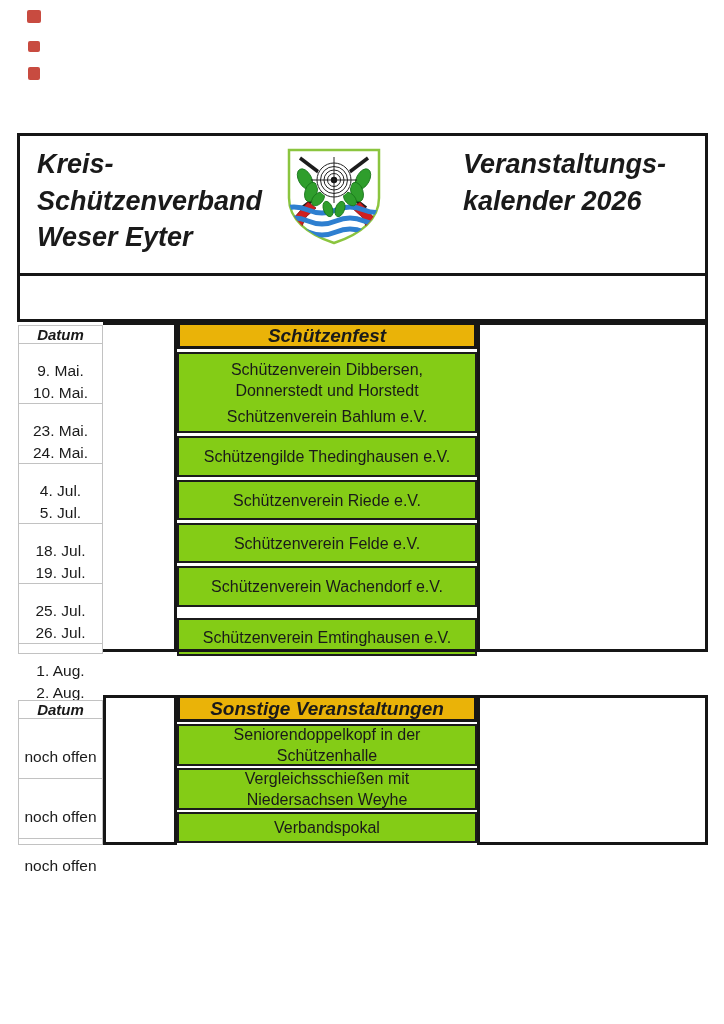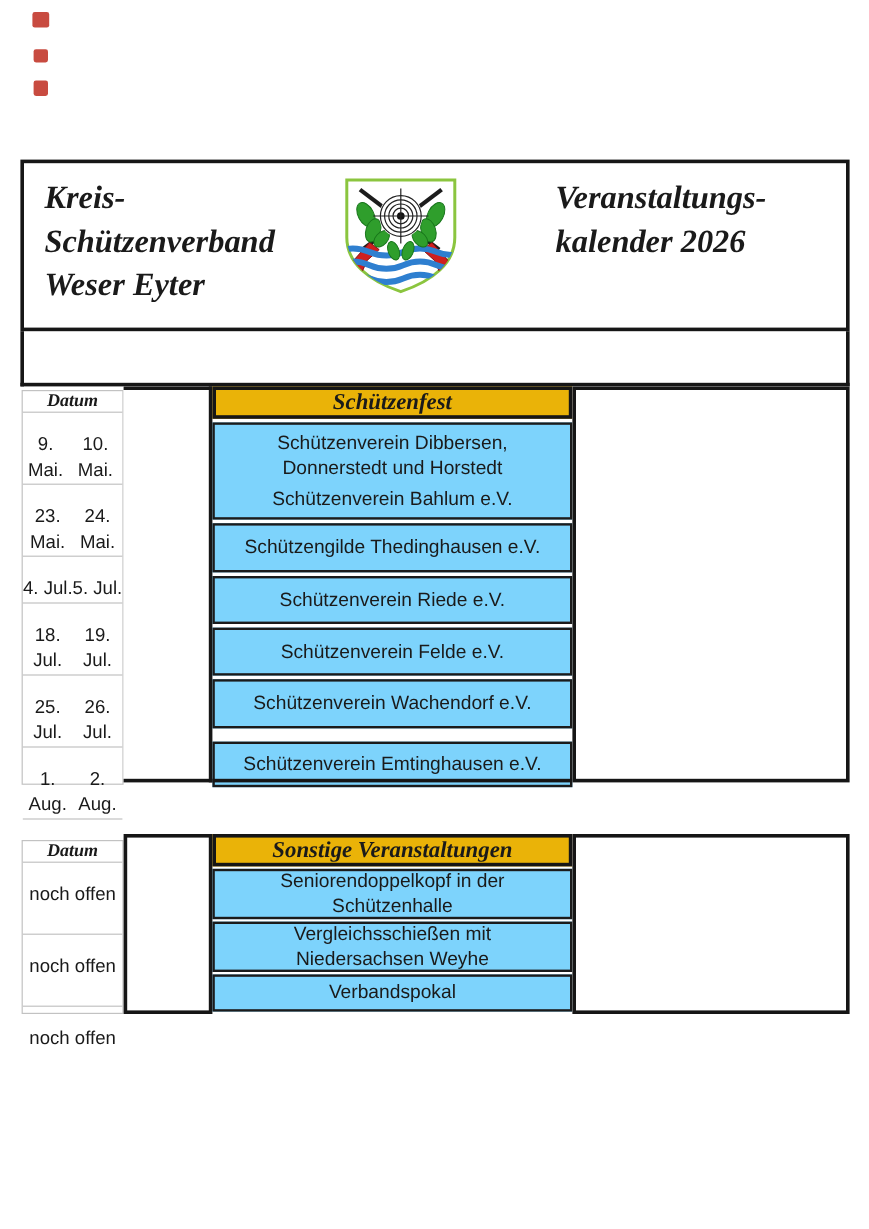--- a/index.html
+++ b/index.html
@@ -1,20 +1,20 @@
 <!DOCTYPE html>
 <html><head>
 <meta charset="utf-8">
 <title>Document</title>
 <style>
   html,body{margin:0;padding:0;background:#fff;}
   .page{position:relative;width:724px;height:1024px;background:#ffffff;overflow:hidden;
         font-family:"Liberation Sans",sans-serif;color:#1a1a1a;}
   .abs{position:absolute;box-sizing:border-box;}
-  .serif-bi{font-family:Liberation Serif, serif;font-weight:bold;font-style:italic;}
+  .serif-bi{font-family:Liberation Sans, sans-serif;font-weight:bold;font-style:italic;}
 
   
   .corner-mark{position:absolute;background:#c2372b;border-radius:2px;opacity:.9;}
   .cm1{left:27px;top:10px;width:14px;height:13px;}
   .cm2{left:28px;top:41px;width:12px;height:11px;}
   .cm3{left:28px;top:67px;width:12px;height:13px;}
 
   
   .header-box{left:17px;top:133px;width:691px;height:143px;border:3px solid #161616;}
   .org{position:absolute;left:17px;top:10px;font-size:27px;line-height:36.5px;white-space:nowrap;}
@@ -23,36 +23,36 @@
   .band{left:17px;top:276px;width:691px;height:46px;border:3px solid #161616;border-top:none;}
 
   
   .datum-col{left:18px;width:85px;border:1px solid #c2c2c2;display:flex;flex-direction:column;
              text-align:center;background:#fff;gap:16px;}
   .t1-datum{top:325px;height:329px;}
   .t2-datum{top:700px;height:145px;}
   .datum-head{border-bottom:1px solid #c2c2c2;font-size:15px;display:flex;align-items:center;justify-content:center;}
   .t1-datum .datum-head{height:23px;}
   .t2-datum .datum-head{height:22px;}
-  .date-row{flex:1;border-bottom:1px solid #c2c2c2;display:flex;flex-direction:row;
-            justify-content:center;font-size:15.5px;line-height:21.5px;}
+  .date-row{flex:1;border-bottom:1px solid #c2c2c2;display:flex;flex-direction:column;
+            align-items:center;justify-content:center;font-size:15.5px;line-height:21.5px;}
   .date-row:last-child{border-bottom:none;}
   .dr-fixed{flex:0 0 43px;}
 
   
   .midcol1{left:103px;top:322px;width:74px;height:330px;border:3px solid #161616;border-left:none;background:#fff;}
   .midcol2{left:103px;top:695px;width:74px;height:150px;border:3px solid #161616;background:#fff;}
 
   
   .event-head{left:177px;width:300px;border:3px solid #161616;display:flex;align-items:center;
               justify-content:center;font-size:19px;background:#eab308;}
   .eh1{top:322px;height:27px;}
   .eh2{top:695px;height:27px;}
   .event-cell{left:177px;width:300px;border:2px solid #1b1b1b;display:flex;flex-direction:column;
-              align-items:center;justify-content:center;font-size:16px;line-height:21px;text-align:center;background:#7dd3fc;}
+              align-items:center;justify-content:center;font-size:16px;line-height:21px;text-align:center;background:#84cc16;}
   .c11{top:352px;height:81px;}
   .c12{top:436px;height:41px;}
   .c13{top:480px;height:40px;}
   .c14{top:523px;height:40px;}
   .c15{top:566px;height:41px;}
   .c16{top:618px;height:38px;}
   .c21{top:724px;height:42px;}
   .c22{top:768px;height:42px;}
   .c23{top:812px;height:31px;}
   .gap-top{margin-top:5px;}

